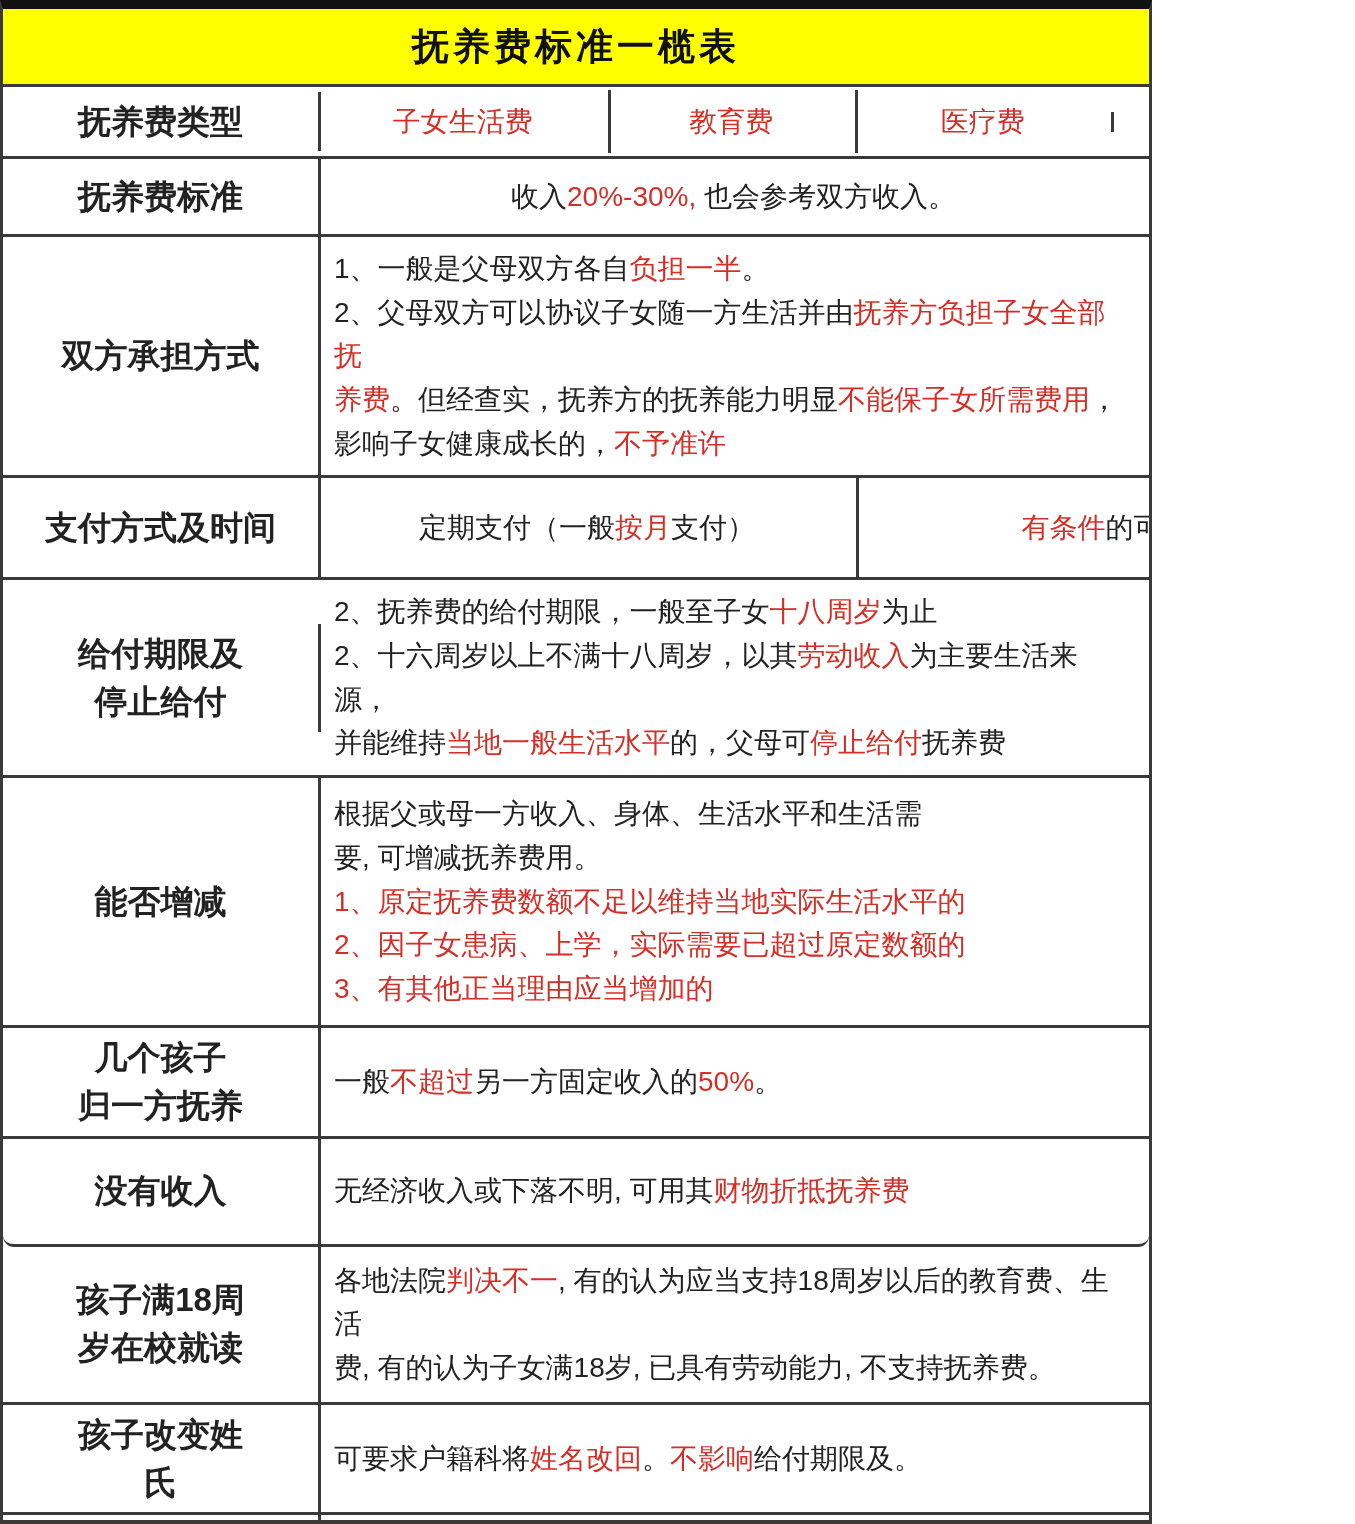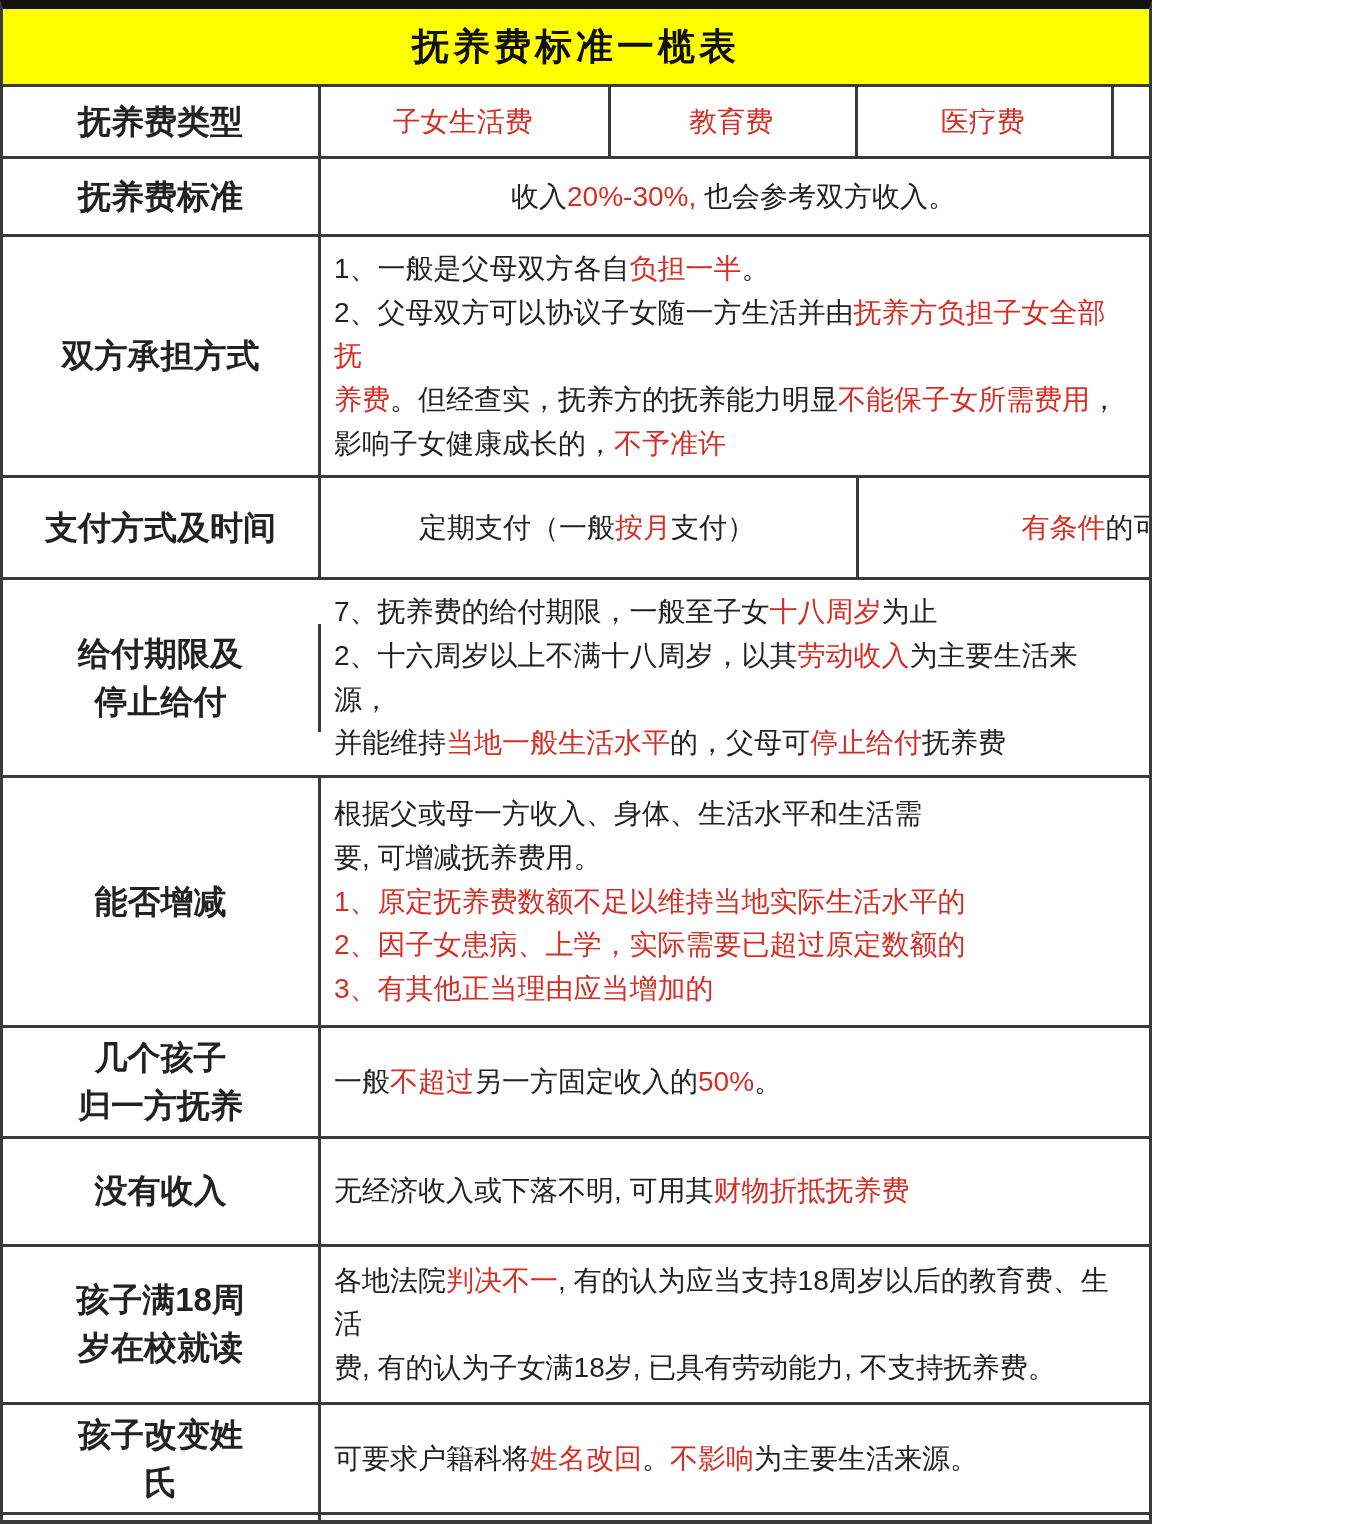--- a/index.html
+++ b/index.html
@@ -29,28 +29,28 @@
   .content-cell {
     display:flex; flex-direction:column; justify-content:center;
     font-size:28px; color:var(--ink); line-height:1.56; padding:10px 16px 10px 13px;
   }
   .content-cell.align-center { text-align:center; }
   .content-cell + .content-cell { border-left:3px solid var(--line);padding-left:13px; }
   .content-cell.grow { flex:1 1 auto; }
   .seg { white-space:pre-wrap; }
   .seg.red { color:var(--hl); }
   
-  #rows .row:nth-child(1)  { min-height:72px;  }
+  #rows .row:nth-child(1)  { min-height:72px;align-items:center;  }
   #rows .row:nth-child(2)  { min-height:78px;  }
   #rows .row:nth-child(3)  { min-height:200px; }
   #rows .row:nth-child(4)  { min-height:102px; }
   #rows .row:nth-child(5)  { min-height:186px;align-items:center; }
   #rows .row:nth-child(6)  { min-height:250px; }
   #rows .row:nth-child(7)  { min-height:90px;  }
-  #rows .row:nth-child(8)  { min-height:108px; }
+  #rows .row:nth-child(8)  { min-height:108px;border-radius:11px; }
   #rows .row:nth-child(9)  { min-height:158px; }
   #rows .row:nth-child(10) { min-height:108px; }
   #rows .row:nth-child(11) { min-height:80px;  }
 </style>
 </head>
 <body>
 
 <div class="sheet">
   <div class="title-row">
     <span>抚养费标准一榄表</span>
@@ -102,21 +102,21 @@
         <div class="content-cell align-center" style="flex: 0 0 53.3%;">
           <div class="line"><span class="seg red">有条件</span><span class="seg">的可一次性给付</span></div>
         </div>
       </div>
       <div class="row">
         <div class="label-cell">
           <div>给付期限及</div>
           <div>停止给付</div>
         </div>
         <div class="content-cell align-left grow">
-          <div class="line"><span class="seg">7、抚养费的给付期限，一般至子女</span><span class="seg red">十八周岁</span><span class="seg">为止</span></div>
+          <div class="line"><span class="seg">2、抚养费的给付期限，一般至子女</span><span class="seg red">十八周岁</span><span class="seg">为止</span></div>
           <div class="line"><span class="seg">2、十六周岁以上不满十八周岁，以其</span><span class="seg red">劳动收入</span><span class="seg">为主要生活来源，</span></div>
           <div class="line"><span class="seg">并能维持</span><span class="seg red">当地一般生活水平</span><span class="seg">的，父母可</span><span class="seg red">停止给付</span><span class="seg">抚养费</span></div>
         </div>
       </div>
       <div class="row">
         <div class="label-cell">
           <div>能否增减</div>
         </div>
         <div class="content-cell align-left grow">
           <div class="line"><span class="seg">根据父或母一方收入、身体、生活水平和生活需</span></div>
@@ -152,21 +152,21 @@
           <div class="line"><span class="seg">各地法院</span><span class="seg red">判决不一</span><span class="seg">, 有的认为应当支持18周岁以后的教育费、生活</span></div>
           <div class="line"><span class="seg">费, 有的认为子女满18岁, 已具有劳动能力, 不支持抚养费。</span></div>
         </div>
       </div>
       <div class="row">
         <div class="label-cell">
           <div>孩子改变姓</div>
           <div>氏</div>
         </div>
         <div class="content-cell align-left grow">
-          <div class="line"><span class="seg">可要求户籍科将</span><span class="seg red">姓名改回</span><span class="seg">。</span><span class="seg red">不影响</span><span class="seg">为主要生活来源。</span></div>
+          <div class="line"><span class="seg">可要求户籍科将</span><span class="seg red">姓名改回</span><span class="seg">。</span><span class="seg red">不影响</span><span class="seg">给付期限及。</span></div>
         </div>
       </div>
       <div class="row">
         <div class="label-cell"></div>
         <div class="content-cell align-left grow">
           <div class="line"></div>
         </div>
       </div>
     </div>
 </div>

